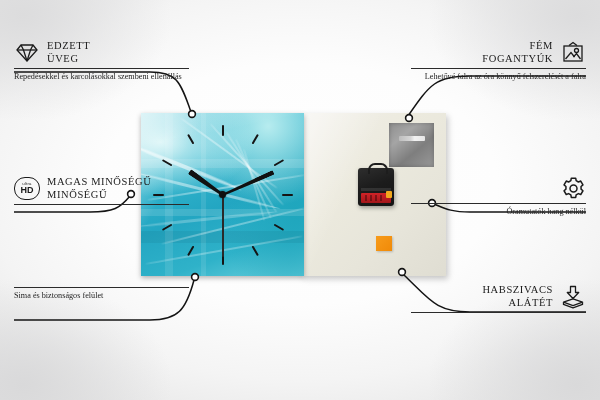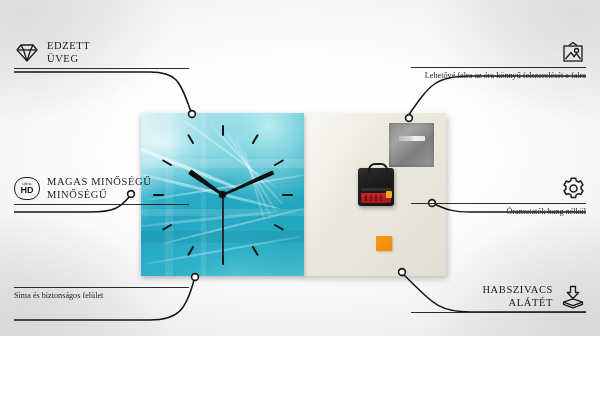--- a/index.html
+++ b/index.html
@@ -1,21 +1,21 @@
 <!DOCTYPE html>
 <html><head>
 <meta charset="utf-8">
 <style>
   html,body{margin:0;padding:0;}
   body{
     width:600px;height:400px;overflow:hidden;
     font-family:"Liberation Serif", serif;
     background:#ffffff;
   }
-  #stage{position:relative;width:600px;height:336px;overflow:hidden;
+  #stage{position:relative;width:600px;height:400px;overflow:hidden;
     background:
       radial-gradient(ellipse 78% 72% at 50% 46%, #ffffff 0%, #fdfdfd 42%, #f4f4f4 68%, #e8e8e8 88%, #e2e2e3 100%);
   }
   
   .vig{position:absolute;width:210px;height:150px;pointer-events:none;}
   .vig.tl{left:-40px;top:-30px;background:radial-gradient(ellipse at 30% 30%, #dcdcdd 0%, rgba(220,220,221,0) 72%);}
   .vig.tr{right:-40px;top:-30px;background:radial-gradient(ellipse at 70% 30%, #dcdcdd 0%, rgba(220,220,221,0) 72%);}
   .vig.bl{left:-40px;bottom:-30px;background:radial-gradient(ellipse at 30% 70%, #d9d9da 0%, rgba(217,217,218,0) 72%);}
   .vig.br{right:-40px;bottom:-30px;background:radial-gradient(ellipse at 70% 70%, #d9d9da 0%, rgba(217,217,218,0) 72%);}
 
@@ -226,20 +226,21 @@
             <path d="M3 8 L7 3 H19 L23 8 L13 19 Z"></path>
             <path d="M3 8 H23"></path>
               <path d="M7 3 L9.5 8 L13 19"></path>
               <path d="M19 3 L16.5 8 L13 19"></path>
           </g>
         </svg>
       </span>
       <span class="title"><span>EDZETT</span><br><span>ÜVEG</span></span>
     </div>
     <hr>
+    <div class="desc">Repedésekkel és karcolásokkal szembeni ellenállás</div>
   </div>
 
   <div class="callout left" style="left:14px;top:176px;">
     <div class="row">
       <span class="ico">
         <span class="hdbox">
           <span class="u">ultra</span>
           <span class="h">HD</span>
         </span>
       </span>
@@ -248,20 +249,21 @@
     <hr>
   </div>
 
   <div class="callout left" style="left:14px;top:284px;">
     <hr>
     <div class="desc">Sima és biztonságos felület</div>
   </div>
 
   <div class="callout right" style="left:411px;top:40px;">
     <div class="row">
+      <span class="title"><span>FÉM</span><br><span>FOGANTYÚK</span></span>
       <span class="ico">
         <svg width="26" height="23" viewBox="0 0 26 23">
           <g fill="none" stroke="#1b1b1b" stroke-width="1.3">
             <path d="M9 4.5 L13 1.5 L17 4.5"></path>
             <rect x="4" y="5" width="18" height="15"></rect>
             <path d="M5.5 18 L11 11.5 L14.5 16"></path>
             <path d="M13.5 16 L16.5 12.5 L20.5 18"></path>
             <circle cx="16.5" cy="9.5" r="2"></circle>
           </g>
         </svg>

